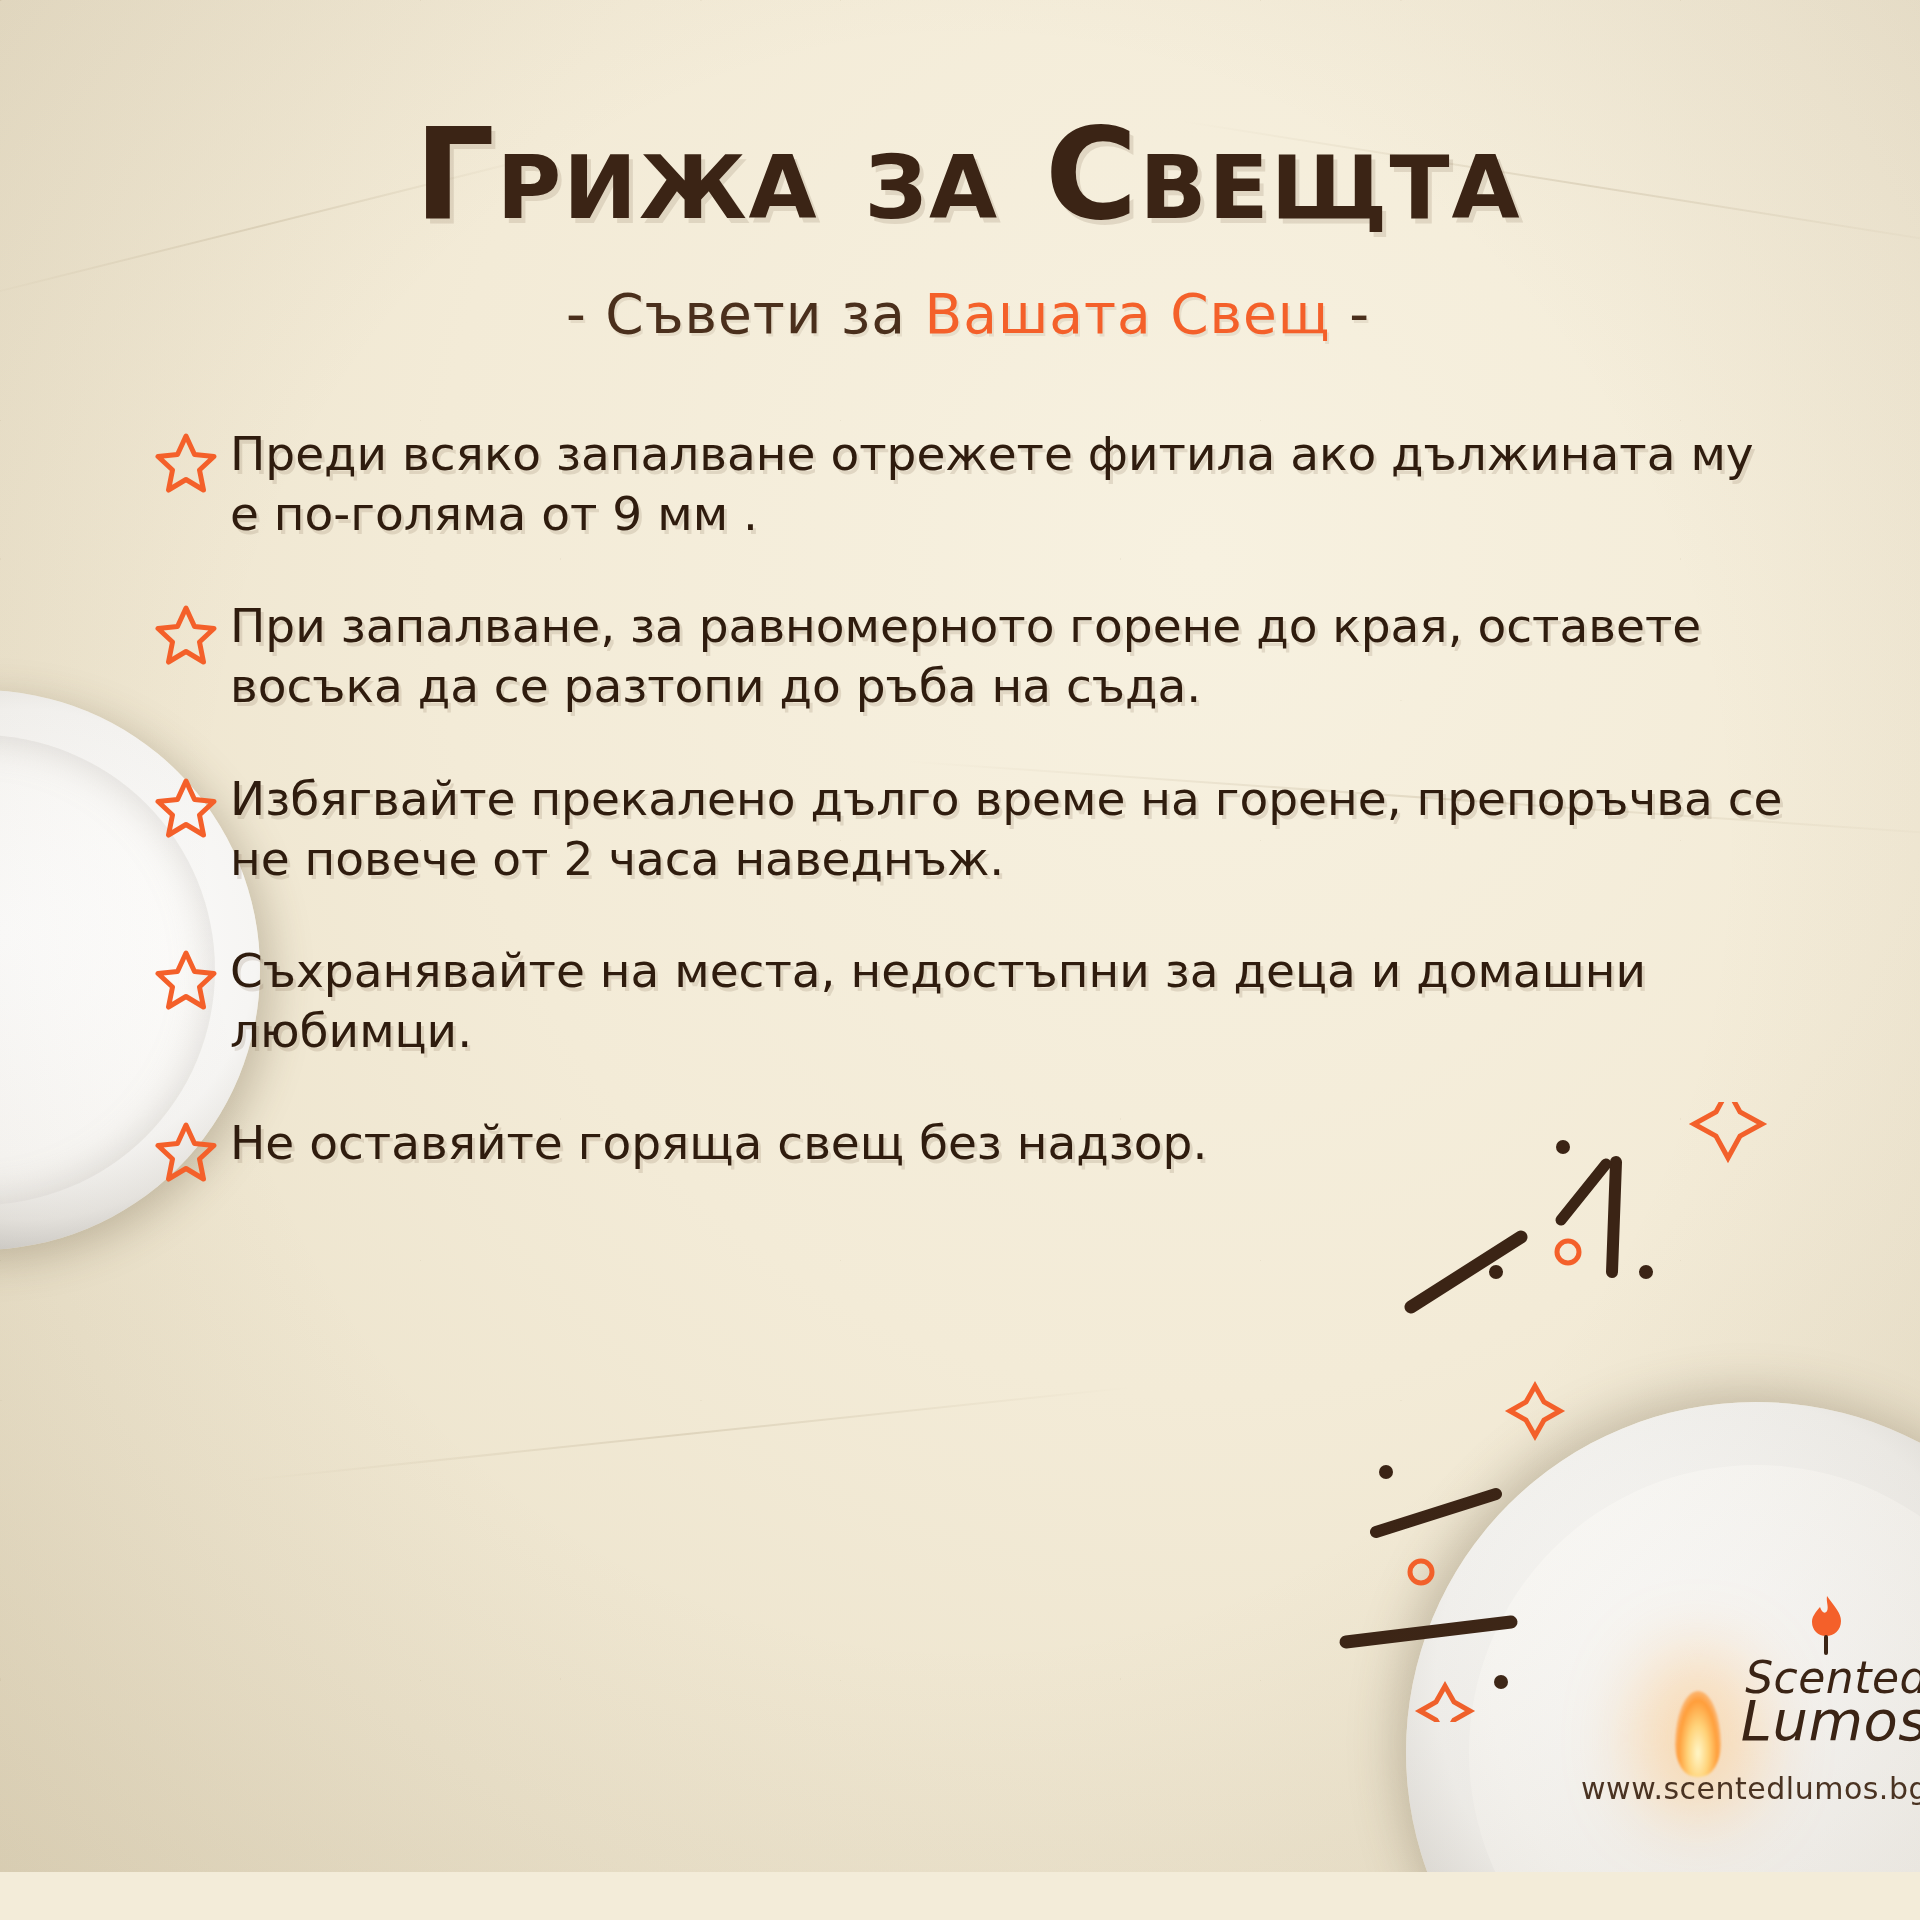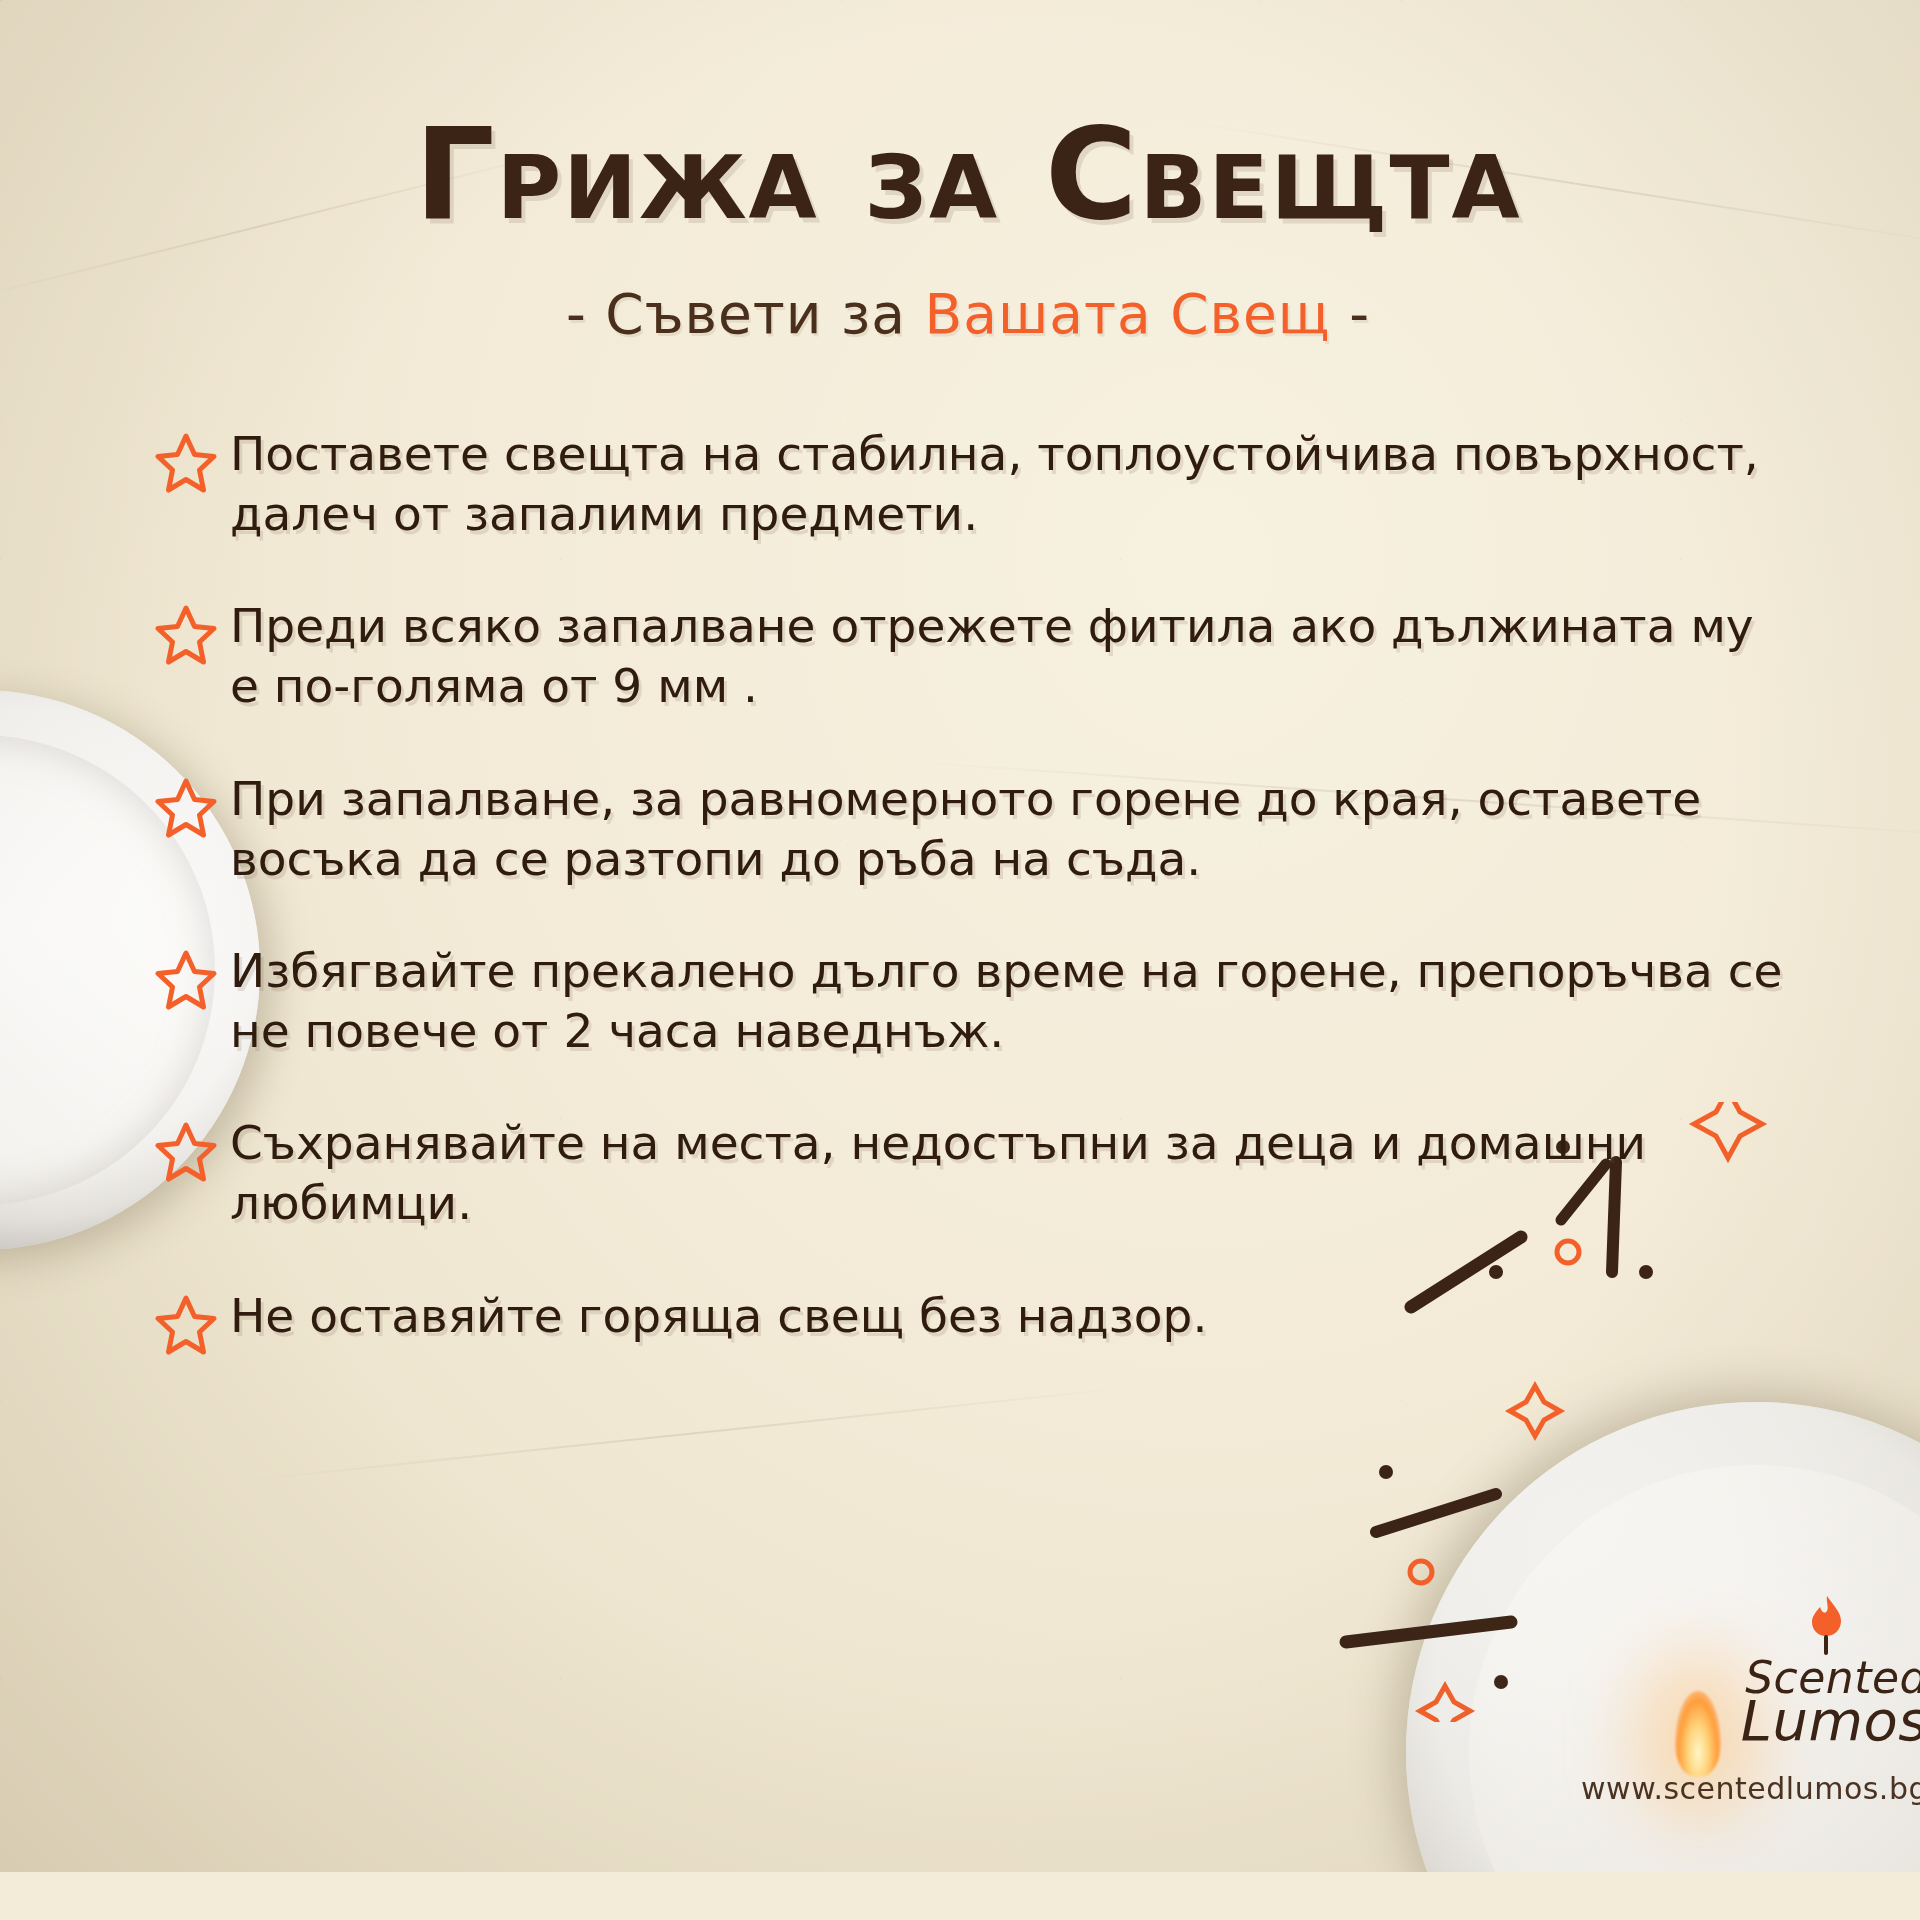--- a/index.html
+++ b/index.html
@@ -263,28 +263,20 @@
   <div class="content">
 
     <h1 class="title">Грижа за Свещта</h1>
 
     <div class="subtitle">
       <span>- Съвети за </span><span class="accent">Вашата Свещ</span><span> -</span>
     </div>
 
     <ul class="tips">
 
-      <li class="tip">
-        <span class="star-icon">
-          <svg viewBox="0 0 62 62" width="62" height="62" fill="none" xmlns="http://www.w3.org/2000/svg">
-            <path d="M31 4 L39.5 22.5 L59 24.5 L44.5 38 L48.5 58 L31 47.5 L13.5 58 L17.5 38 L3 24.5 L22.5 22.5 Z" stroke="#f4602a" stroke-width="5" stroke-linejoin="round"></path>
-          </svg>
-        </span>
-        <div class="tip-text">Поставете свещта на стабилна, топлоустойчива повърхност, далеч от запалими предмети.</div>
-      </li>
 
       <li class="tip">
         <span class="star-icon">
           <svg viewBox="0 0 62 62" width="62" height="62" fill="none" xmlns="http://www.w3.org/2000/svg">
             <path d="M31 4 L39.5 22.5 L59 24.5 L44.5 38 L48.5 58 L31 47.5 L13.5 58 L17.5 38 L3 24.5 L22.5 22.5 Z" stroke="#f4602a" stroke-width="5" stroke-linejoin="round"></path>
           </svg>
         </span>
         <div class="tip-text">Преди всяко запалване отрежете фитила ако дължината му е по-голяма от 9 мм .</div>
       </li>
 

